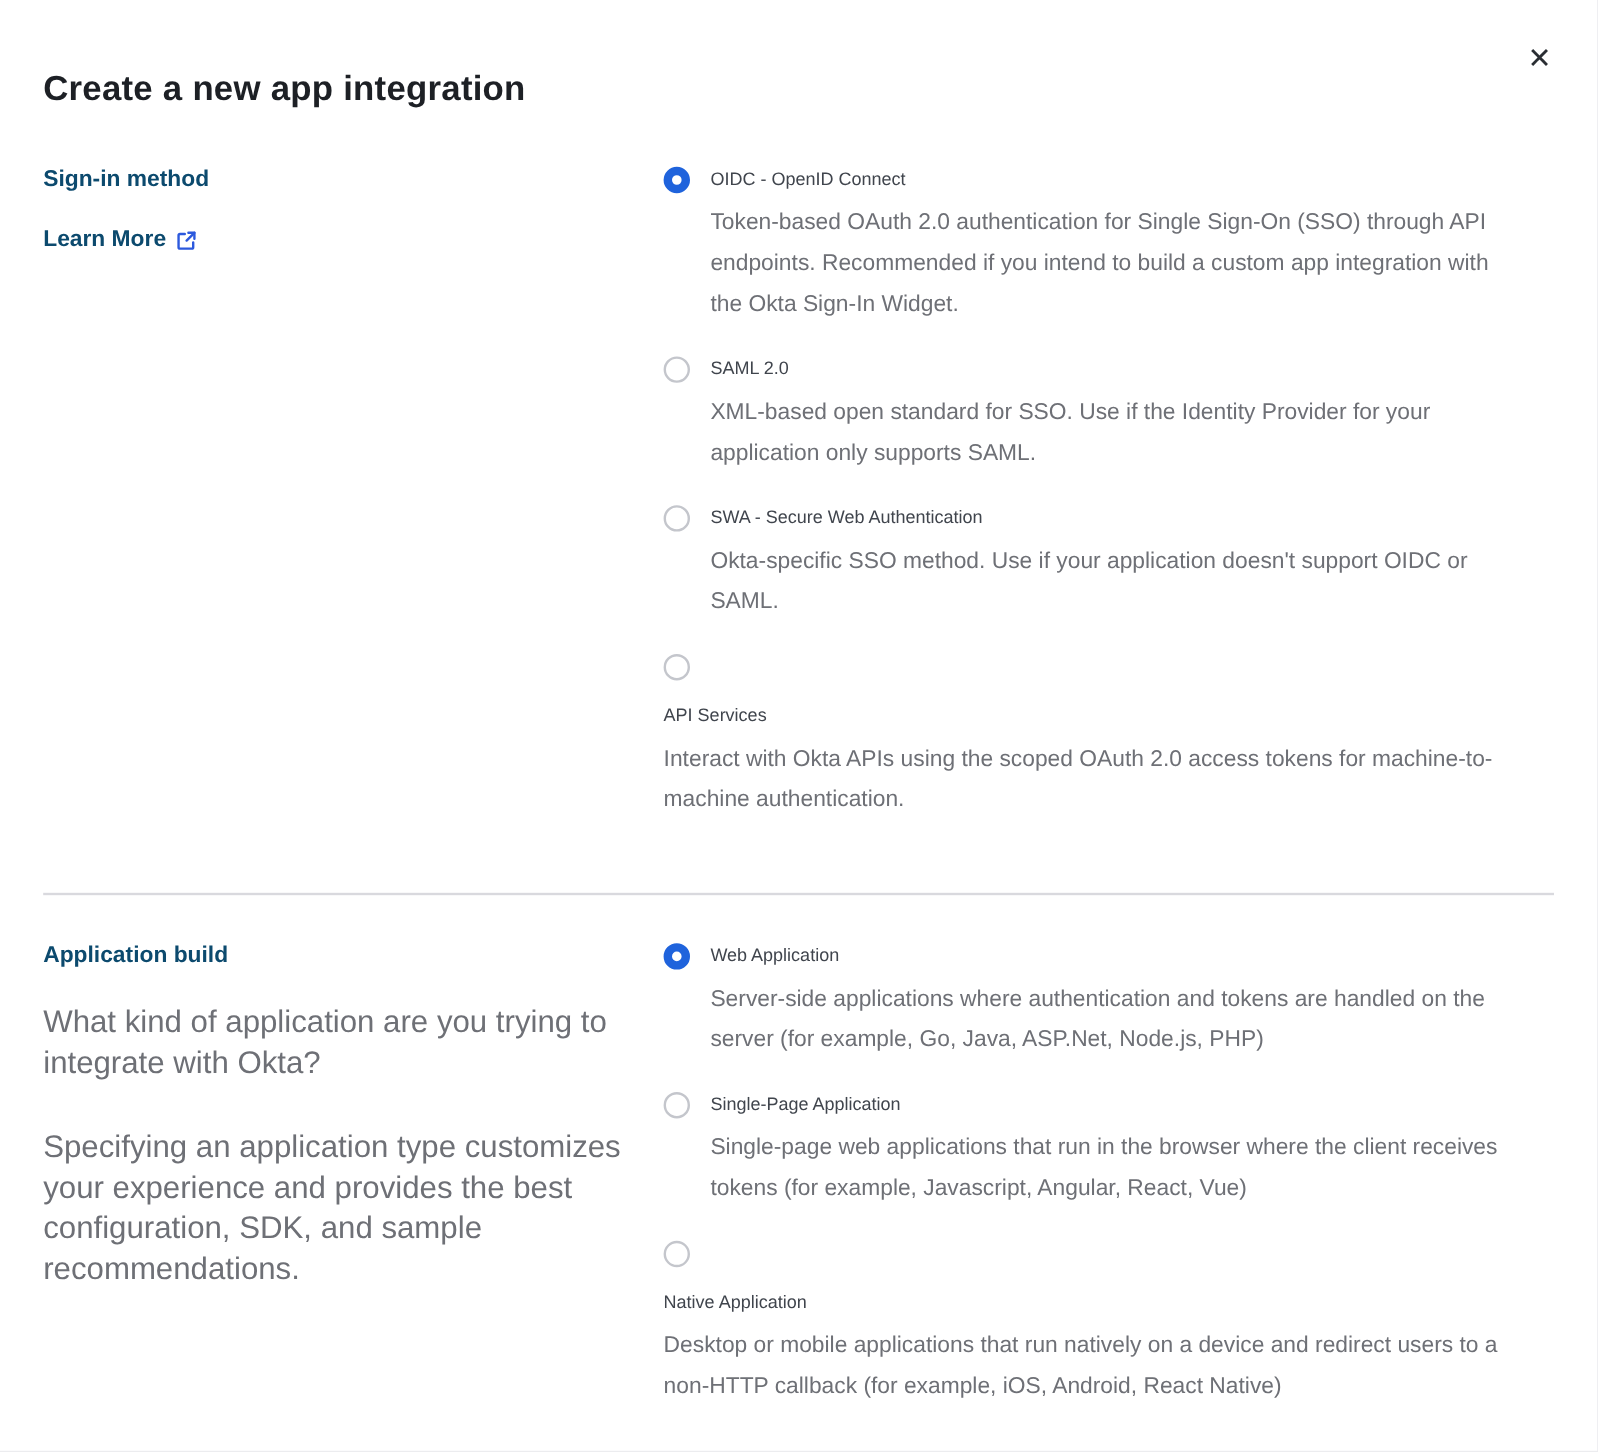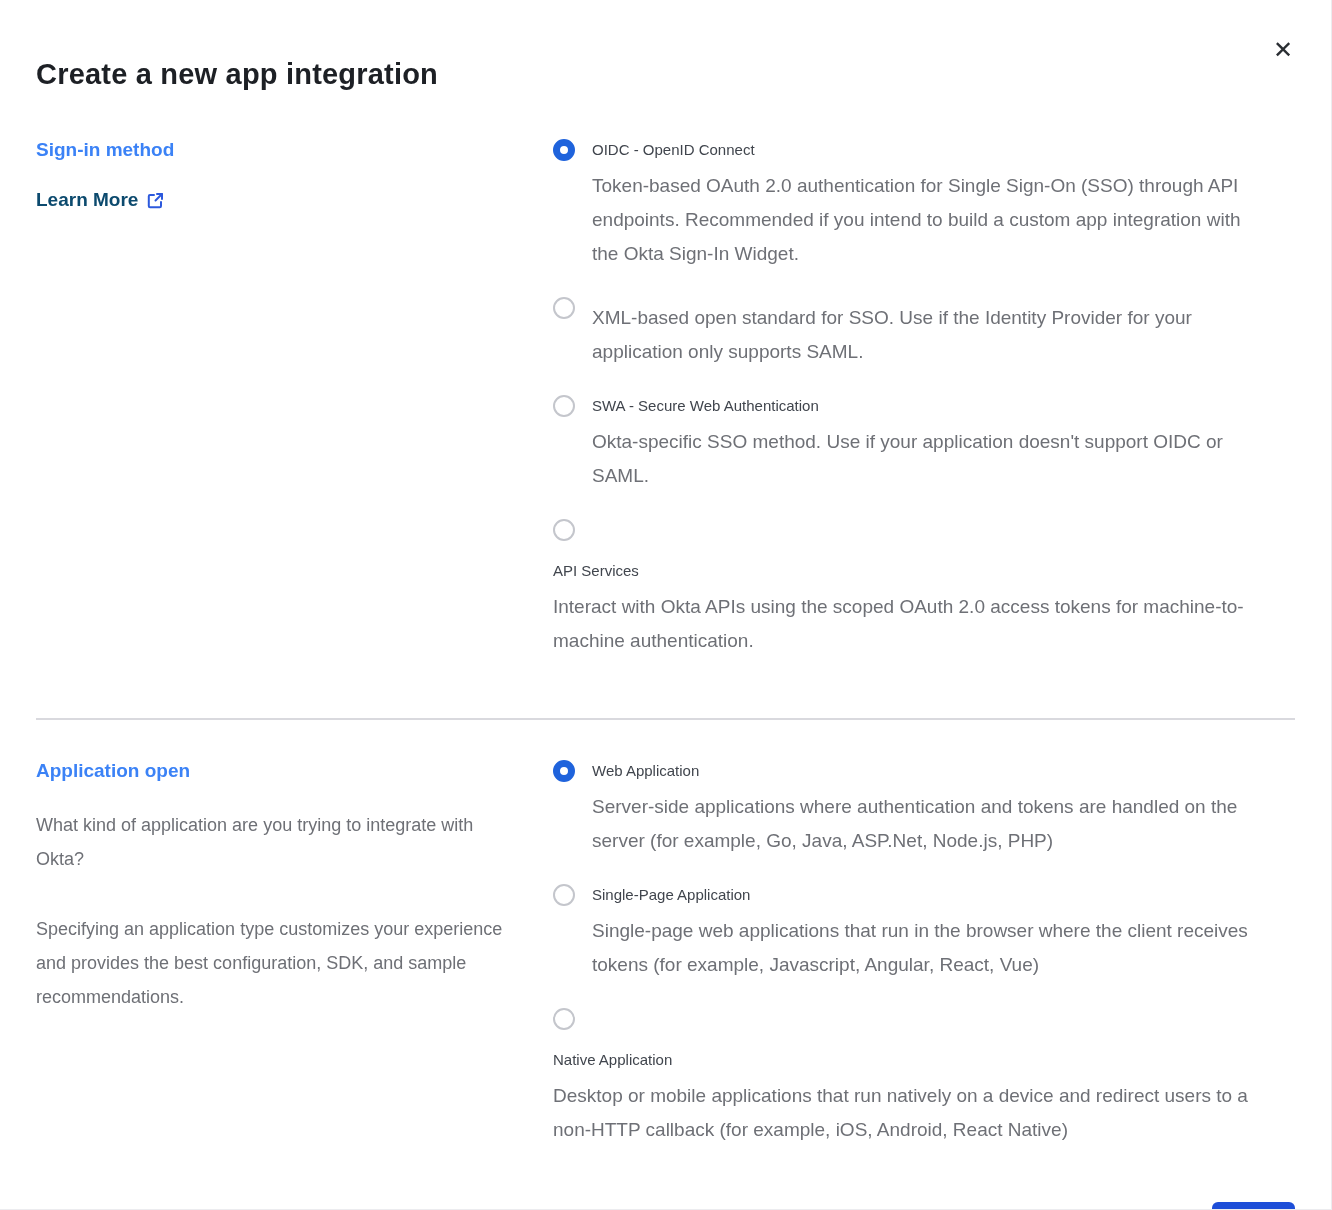--- a/index.html
+++ b/index.html
@@ -45,40 +45,40 @@
   }
   .section-row.signin { margin-top: 46px; }
   .section-row.apptype { margin-top: 38px; }
 
   .left-col { flex: 0 0 517px; padding-right: 30px; }
   .right-col { flex: 1 1 auto; max-width: 715px; }
 
   .section-label {
     font-size: 19px;
     font-weight: 700;
-    color: #3b82f6;
+    color: #0c4a6e;
     line-height: 26px;
   }
 
   .learn-more {
     display: inline-flex;
     align-items: center;
     gap: 9px;
     margin-top: 26px;
     font-size: 19px;
     font-weight: 700;
     color: #0c4a6e;
     text-decoration: none;
     cursor: pointer;
   }
   .ext-icon { width: 17px; height: 17px; display: inline-block; }
 
   .left-desc {
     margin-top: 24px;
-    font-size: 18px;
+    font-size: 26px;
     line-height: 34px;
     color: #6e7076;
   }
   .left-desc + .left-desc { margin-top: 36px; }
 
   .radio-option {
     display: flex;
     align-items: flex-start;
     gap: 17px;
     margin-bottom: 24px;
@@ -175,20 +175,21 @@
         <span class="radio selected"></span>
         <div class="option-body">
           <div class="option-label">OIDC - OpenID Connect</div>
           <div class="option-desc">Token-based OAuth 2.0 authentication for Single Sign-On (SSO) through API endpoints. Recommended if you intend to build a custom app integration with the Okta Sign-In Widget.</div>
         </div>
       </div>
 
       <div class="radio-option">
         <span class="radio"></span>
         <div class="option-body">
+          <div class="option-label">SAML 2.0</div>
           <div class="option-desc">XML-based open standard for SSO. Use if the Identity Provider for your application only supports SAML.</div>
         </div>
       </div>
 
       <div class="radio-option">
         <span class="radio"></span>
         <div class="option-body">
           <div class="option-label">SWA - Secure Web Authentication</div>
           <div class="option-desc">Okta-specific SSO method. Use if your application doesn't support OIDC or SAML.</div>
         </div>
@@ -202,21 +203,21 @@
         </div>
       </div>
 
     </div>
   </div>
 
   <hr class="divider">
 
   <div class="section-row apptype">
     <div class="left-col">
-      <div class="section-label">Application open</div>
+      <div class="section-label">Application build</div>
       <p class="left-desc">What kind of application are you trying to integrate with Okta?</p>
       <p class="left-desc">Specifying an application type customizes your experience and provides the best configuration, SDK, and sample recommendations.</p>
     </div>
     <div class="right-col">
 
       <div class="radio-option">
         <span class="radio selected"></span>
         <div class="option-body">
           <div class="option-label">Web Application</div>
           <div class="option-desc">Server-side applications where authentication and tokens are handled on the server (for example, Go, Java, ASP.Net, Node.js, PHP)</div>

